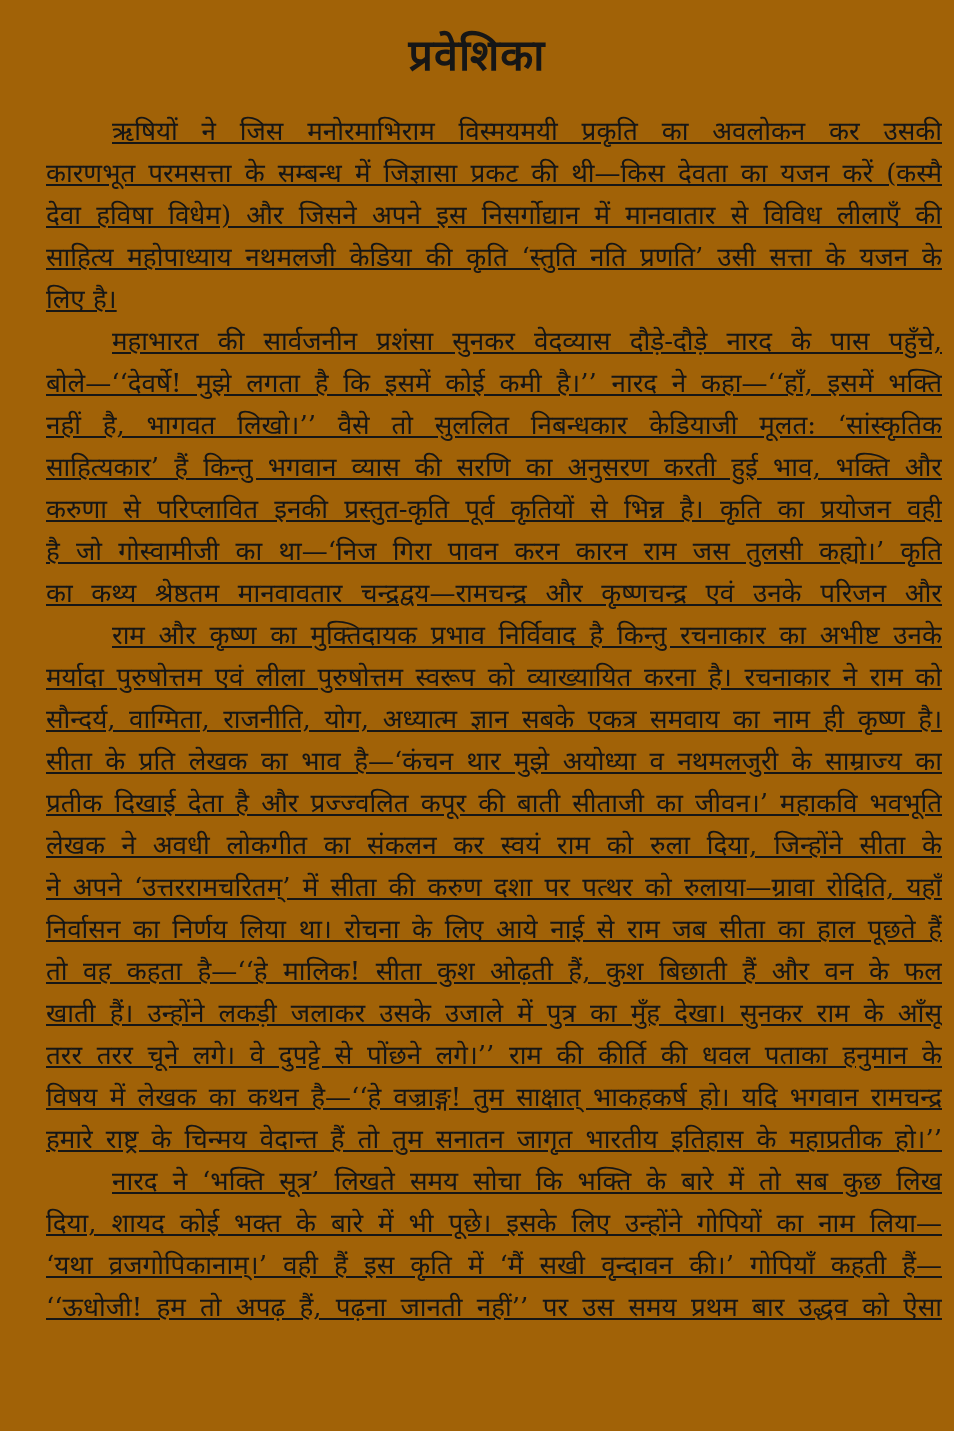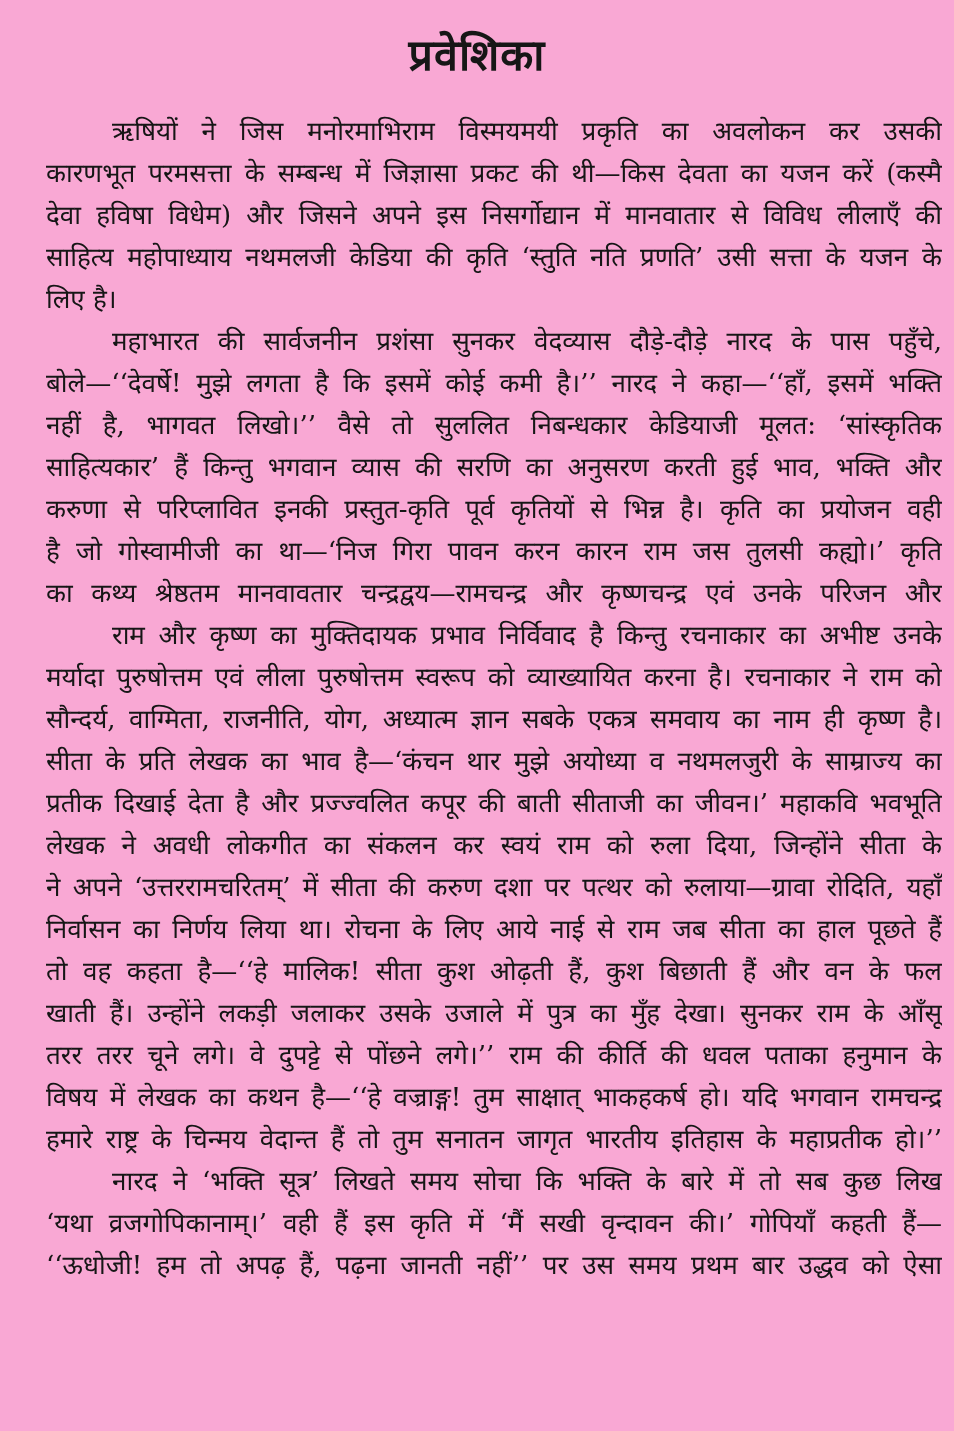--- a/index.html
+++ b/index.html
@@ -5,37 +5,38 @@
   html, body {
     margin: 0;
     padding: 0;
     background: #ffffff;
   }
   .page {
     position: relative;
     width: 954px;
     height: 1431px;
     margin: 0 auto;
-    background: #f9a8d4;
+    background: #a16207;
     color: #161616;
     font-family: "DejaVu Serif", "DejaVu Sans", serif;
     overflow: hidden;
     box-sizing: border-box;
   }
   .title {
     margin: 0;
     padding-top: 24px;
     text-align: center;
     font-size: 43px;
     line-height: 62px;
     font-weight: 700;
     letter-spacing: 1px;
   }
   .text-block {
     padding: 24px 12px 0 46px;
+    text-decoration: underline;
   }
   .para {
     margin: 0;
     padding: 0;
   }
   .line {
     display: block;
     font-size: 26px;
     line-height: 42px;
     height: 42px;
@@ -88,18 +89,19 @@
       <span class="line">निर्वासन का निर्णय लिया था। रोचना के लिए आये नाई से राम जब सीता का हाल पूछते हैं</span>
       <span class="line">तो वह कहता है—‘‘हे मालिक! सीता कुश ओढ़ती हैं, कुश बिछाती हैं और वन के फल</span>
       <span class="line">खाती हैं। उन्होंने लकड़ी जलाकर उसके उजाले में पुत्र का मुँह देखा। सुनकर राम के आँसू</span>
       <span class="line">तरर तरर चूने लगे। वे दुपट्टे से पोंछने लगे।’’ राम की कीर्ति की धवल पताका हनुमान के</span>
       <span class="line">विषय में लेखक का कथन है—‘‘हे वज्राङ्ग! तुम साक्षात् भाकहकर्ष हो। यदि भगवान रामचन्द्र</span>
       <span class="line">हमारे राष्ट्र के चिन्मय वेदान्त हैं तो तुम सनातन जागृत भारतीय इतिहास के महाप्रतीक हो।’’</span>
     </p>
 
     <p class="para">
       <span class="line first">नारद ने ‘भक्ति सूत्र’ लिखते समय सोचा कि भक्ति के बारे में तो सब कुछ लिख</span>
+      <span class="line">दिया, शायद कोई भक्त के बारे में भी पूछे। इसके लिए उन्होंने गोपियों का नाम लिया—</span>
       <span class="line">‘यथा व्रजगोपिकानाम्।’ वही हैं इस कृति में ‘मैं सखी वृन्दावन की।’ गोपियाँ कहती हैं—</span>
       <span class="line">‘‘ऊधोजी! हम तो अपढ़ हैं, पढ़ना जानती नहीं’’ पर उस समय प्रथम बार उद्धव को ऐसा</span>
     </p>
 
   </div>
 </div>
 
 </body></html>

